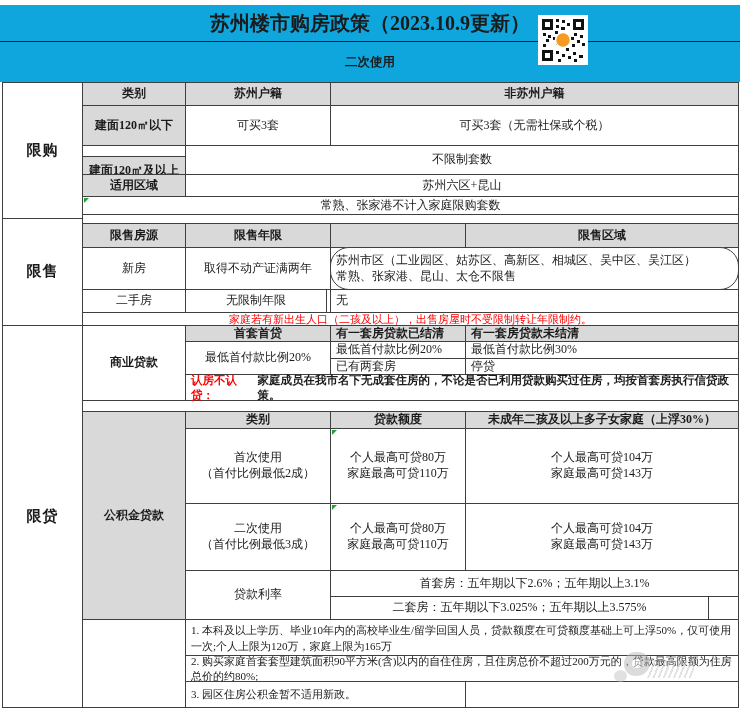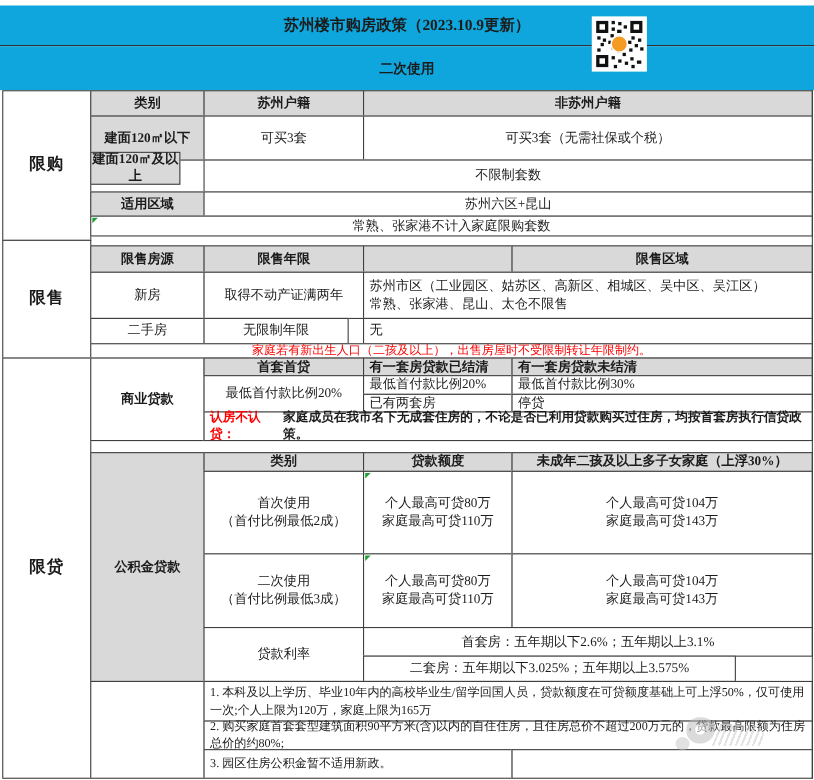--- a/index.html
+++ b/index.html
@@ -26,21 +26,21 @@
   .wm .b2{position:absolute;left:18px;top:20px;width:13px;height:12px;border-radius:50%;background:#c4c4c4;}
   .wm .b3{position:absolute;left:52px;top:10px;width:46px;height:18px;background:
           repeating-linear-gradient(105deg,#c9c9c9 0 2px,transparent 2px 5px);transform:skewX(-8deg);}
 </style>
 </head>
 <body>
 
 <div id="page">
 
   <div class="band" style="top:5px;height:36px;background:#0ea6dc;">
-    <span class="bold" style="font-size:14px;">苏州楼市购房政策（2023.10.9更新）</span>
+    <span class="bold" style="font-size:20px;">苏州楼市购房政策（2023.10.9更新）</span>
   </div>
   <div class="band" style="top:41px;height:1px;background:#1a1a1a;"></div>
   <div class="band" style="top:42px;height:40px;background:#0ea6dc;">
     <span class="bold" style="font-size:12.5px;">二次使用</span>
   </div>
 
   <div style="position:absolute;left:538px;top:15px;width:50px;height:50px;background:#fff;padding:0;">
     <svg width="50" height="50" viewBox="0 0 50 50">
       <rect x="0" y="0" width="50" height="50" fill="#ffffff"></rect>
       <g fill="#111111">
@@ -86,46 +86,46 @@
 
   <div class="cell sec-label" style="left:2px;top:82px;width:81px;height:137px;">限购</div>
   <div class="cell gray bold" style="left:82px;top:82px;width:104px;height:24px;">类别</div>
   <div class="cell gray bold" style="left:185px;top:82px;width:146px;height:24px;">苏州户籍</div>
   <div class="cell gray bold" style="left:330px;top:82px;width:409px;height:24px;text-align:center;">非苏州户籍</div>
 
   <div class="cell gray bold" style="left:82px;top:105px;width:104px;height:41px;">建面120㎡以下</div>
   <div class="cell" style="left:185px;top:105px;width:146px;height:41px;">可买3套</div>
   <div class="cell" style="left:330px;top:105px;width:409px;height:41px;">可买3套（无需社保或个税）</div>
 
-  <div class="cell gray bold" style="left:82px;top:138px;width:82px;height:30px;">建面120㎡及以上</div>
+  <div class="cell gray bold" style="left:82px;top:156px;width:104px;height:30px;">建面120㎡及以上</div>
   <div class="cell" style="left:185px;top:145px;width:554px;height:30px;">不限制套数</div>
 
   <div class="cell gray bold" style="left:82px;top:174px;width:104px;height:23px;">适用区域</div>
   <div class="cell" style="left:185px;top:174px;width:554px;height:23px;">苏州六区+昆山</div>
 
   <div class="cell" style="left:82px;top:196px;width:657px;height:19px;">
     <span class="flag"></span>
     <span>常熟、张家港不计入家庭限购套数</span>
   </div>
 
   <div class="cell sec-label" style="left:2px;top:218px;width:81px;height:108px;">限售</div>
   <div class="cell gray bold" style="left:82px;top:223px;width:104px;height:25px;">限售房源</div>
   <div class="cell gray bold" style="left:185px;top:223px;width:146px;height:25px;">限售年限</div>
   <div class="cell gray" style="left:330px;top:223px;width:136px;height:25px;"></div>
   <div class="cell gray bold" style="left:465px;top:223px;width:274px;height:25px;">限售区域</div>
 
   <div class="cell" style="left:82px;top:247px;width:104px;height:43px;">新房</div>
   <div class="cell" style="left:185px;top:247px;width:146px;height:43px;">取得不动产证满两年</div>
-  <div class="cell col left" style="left:330px;top:247px;width:409px;height:43px;justify-content:center;">
+  <div class="cell col left" style="left:330px;top:247px;width:409px;height:43px;justify-content:center;border-radius:19px;">
     <span>苏州市区（工业园区、姑苏区、高新区、相城区、吴中区、吴江区）</span>
     <span>常熟、张家港、昆山、太仓不限售</span>
   </div>
 
   <div class="cell" style="left:82px;top:289px;width:104px;height:24px;">二手房</div>
-  <div class="cell" style="left:185px;top:289px;width:132px;height:24px;">无限制年限</div>
+  <div class="cell" style="left:185px;top:289px;width:142px;height:24px;">无限制年限</div>
   <div class="cell left" style="left:330px;top:289px;width:409px;height:24px;">无</div>
 
   <div class="cell red" style="left:82px;top:312px;width:657px;height:14px;font-size:11px;">家庭若有新出生人口（二孩及以上），出售房屋时不受限制转让年限制约。</div>
 
   <div class="cell sec-label" style="left:2px;top:325px;width:81px;height:383px;">限贷</div>
 
   <div class="cell bold" style="left:82px;top:325px;width:104px;height:76px;">商业贷款</div>
   <div class="cell gray bold" style="left:185px;top:325px;width:146px;height:17px;">首套首贷</div>
   <div class="cell gray bold left" style="left:330px;top:325px;width:136px;height:17px;">有一套房贷款已结清</div>
   <div class="cell gray bold left" style="left:465px;top:325px;width:274px;height:17px;">有一套房贷款未结清</div>
@@ -169,21 +169,21 @@
     <span>个人最高可贷80万</span>
     <span>家庭最高可贷110万</span>
   </div>
   <div class="cell col" style="left:465px;top:503px;width:274px;height:68px;">
     <span>个人最高可贷104万</span>
     <span>家庭最高可贷143万</span>
   </div>
 
   <div class="cell" style="left:185px;top:570px;width:146px;height:50px;">贷款利率</div>
   <div class="cell" style="left:330px;top:570px;width:409px;height:27px;">首套房：五年期以下2.6%；五年期以上3.1%</div>
-  <div class="cell" style="left:330px;top:596px;width:339px;height:24px;font-family:Liberation Serif, serif;">二套房：五年期以下3.025%；五年期以上3.575%</div>
+  <div class="cell" style="left:330px;top:596px;width:379px;height:24px;font-family:Liberation Serif, serif;">二套房：五年期以下3.025%；五年期以上3.575%</div>
 
   <div class="cell" style="left:82px;top:619px;width:104px;height:89px;"></div>
   <div class="cell left small" style="left:185px;top:619px;width:554px;height:37px;line-height:16px;">1. 本科及以上学历、毕业10年内的高校毕业生/留学回国人员，贷款额度在可贷额度基础上可上浮50%，仅可使用一次;个人上限为120万，家庭上限为165万</div>
   <div class="cell left small" style="left:185px;top:655px;width:554px;height:27px;">2. 购买家庭首套套型建筑面积90平方米(含)以内的自住住房，且住房总价不超过200万元的，贷款最高限额为住房总价的约80%;</div>
   <div class="cell left small" style="left:185px;top:681px;width:281px;height:27px;">3. 园区住房公积金暂不适用新政。</div>
   <div class="cell" style="left:465px;top:681px;width:274px;height:27px;"></div>
 
   <div class="edge" style="left:738px;top:82px;width:1px;height:626px;"></div>
 
   <div class="wm" style="left:596px;top:650px;width:110px;height:46px;">

